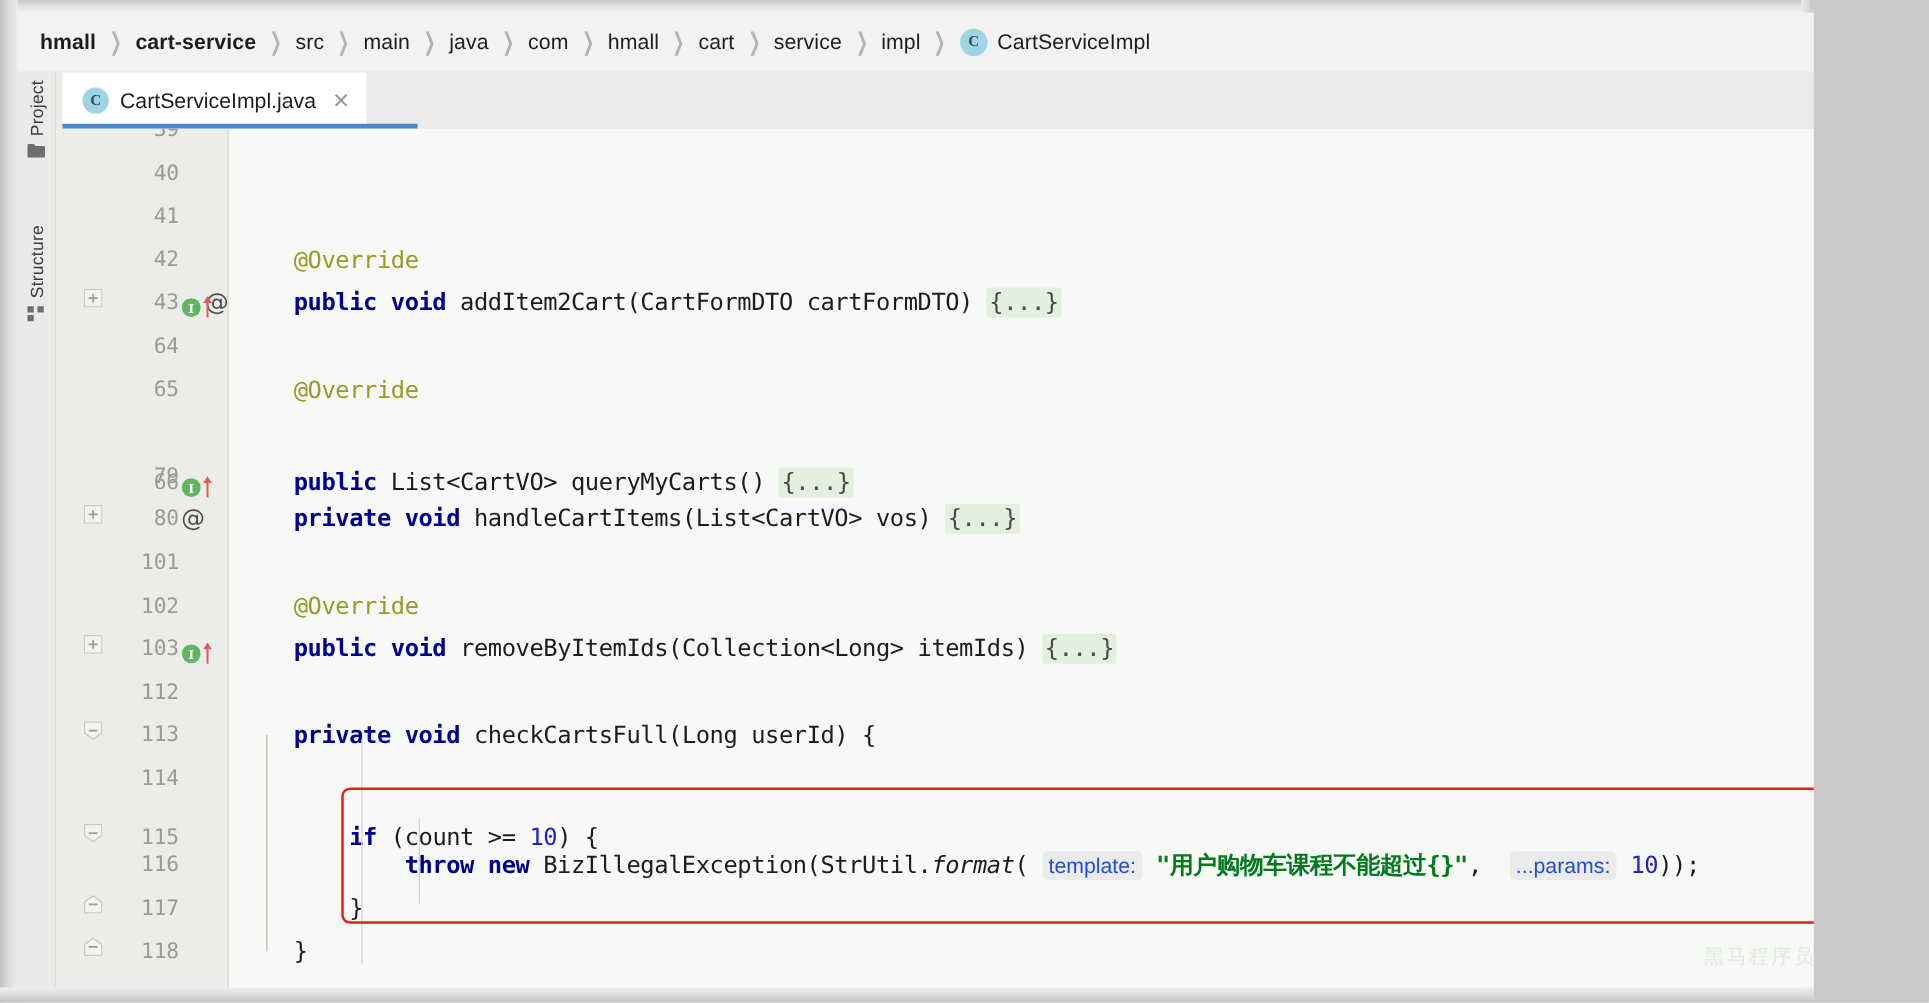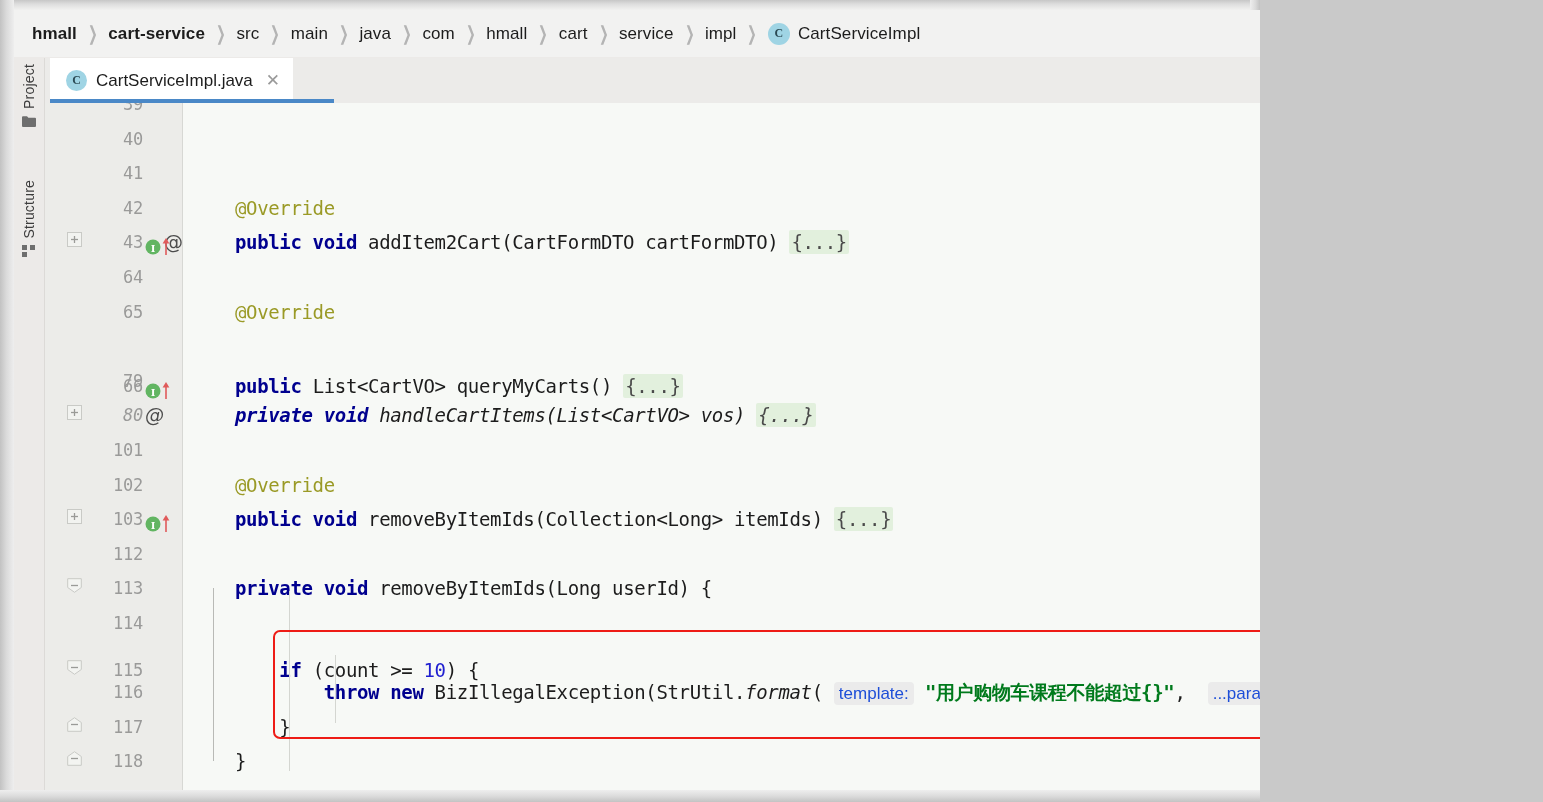--- a/index.html
+++ b/index.html
@@ -5,21 +5,21 @@
   html, body {
     margin: 0;
     padding: 0;
     background: #c9c9c9;
   }
   body {
     font-family: "Liberation Sans", sans-serif;
   }
   #app {
     position: relative;
-    width: 1260px;
+    width: 1451px;
     height: 802px;
     overflow: hidden;
     background: #f0f0ef;
   }
 
   
   .frame-shadow-left {
     position: absolute;
     left: 0; top: 0;
     width: 14px; height: 802px;
@@ -425,21 +425,21 @@
                 <line x1="21" y1="19" x2="21" y2="5" stroke="#e05a5a" stroke-width="1.6"></line>
                 <path d="M21 2 L24.4 7.4 H17.6 Z" fill="#e05a5a"></path>
               </svg></span>
           </div>
           <div class="code"><span class="kw">public </span><span>List&lt;CartVO&gt; queryMyCarts() </span><span class="fold">{...}</span></div>
         </div>
         <div class="line" style="top: 260.8px;">
           <div class="lnum">79</div>
           <div class="code"></div>
         </div>
-        <div class="line" style="top: 295.4px; font-style: italic;">
+        <div class="line" style="top: 295.4px;">
           <div class="lnum">80</div>
           <div class="gutter-icons">
             <span class="at-mark">@</span>
           </div>
           <span class="fold-icon"><svg width="15" height="15" viewBox="0 0 15 15">
               <rect x="0.5" y="0.5" width="14" height="14" fill="#f2f3f0" stroke="#c9cac6"></rect>
               <line x1="4" y1="7.5" x2="11" y2="7.5" stroke="#9a9b97" stroke-width="1.3"></line>
               <line x1="7.5" y1="4" x2="7.5" y2="11" stroke="#9a9b97" stroke-width="1.3"></line>
             </svg></span>
           <div class="code"><span class="kw">private void </span><span>handleCartItems(List&lt;CartVO&gt; vos) </span><span class="fold">{...}</span></div>
@@ -472,21 +472,21 @@
         <div class="line" style="top: 433.8px;">
           <div class="lnum">112</div>
           <div class="code"></div>
         </div>
         <div class="line" style="top: 468.4px;">
           <div class="lnum">113</div>
           <span class="fold-icon"><svg width="15" height="15" viewBox="0 0 15 15">
               <path d="M0.7 0.7 H14.3 V9.5 L7.5 14.3 L0.7 9.5 Z" fill="#f3f4f1" stroke="#c9cac6"></path>
               <line x1="4" y1="7.5" x2="11" y2="7.5" stroke="#9a9b97" stroke-width="1.3"></line>
             </svg></span>
-          <div class="code"><span class="kw">private void </span><span>removeByItemIds(Long userId) {</span></div>
+          <div class="code"><span class="kw">private void </span><span>checkCartsFull(Long userId) {</span></div>
         </div>
         <div class="line" style="top: 503px;">
           <div class="lnum">114</div>
         </div>
         <div class="line" style="top: 550px;">
           <div class="lnum">115</div>
           <span class="fold-icon"><svg width="15" height="15" viewBox="0 0 15 15">
               <path d="M0.7 0.7 H14.3 V9.5 L7.5 14.3 L0.7 9.5 Z" fill="#f3f4f1" stroke="#c9cac6"></path>
               <line x1="4" y1="7.5" x2="11" y2="7.5" stroke="#9a9b97" stroke-width="1.3"></line>
             </svg></span>

